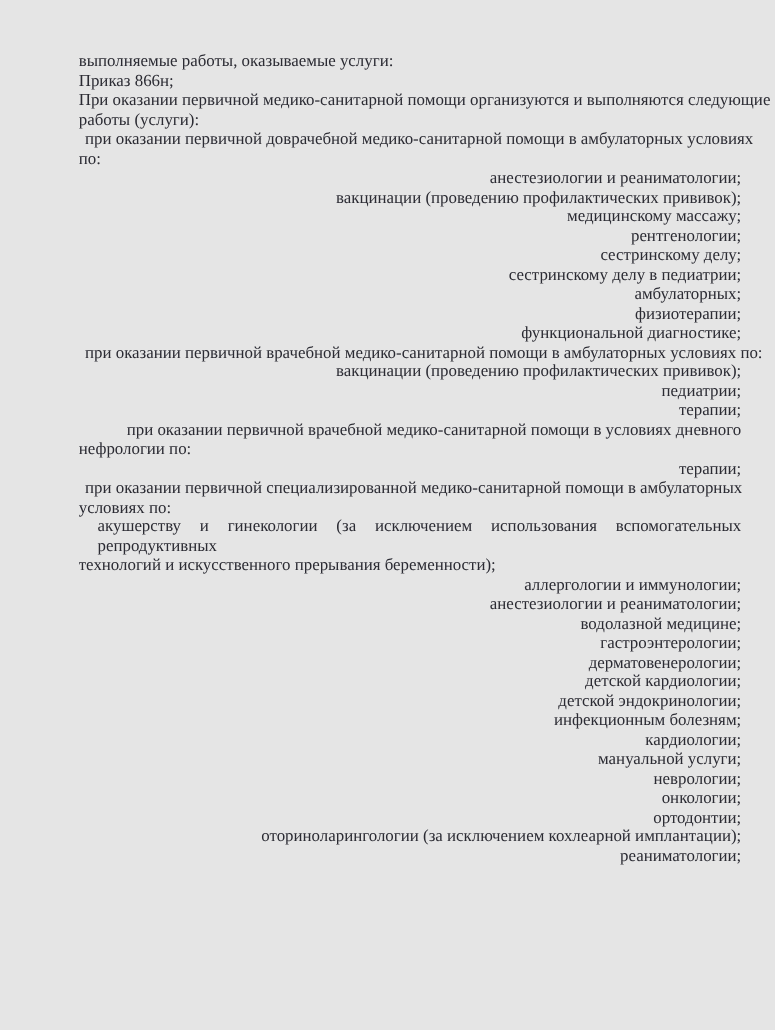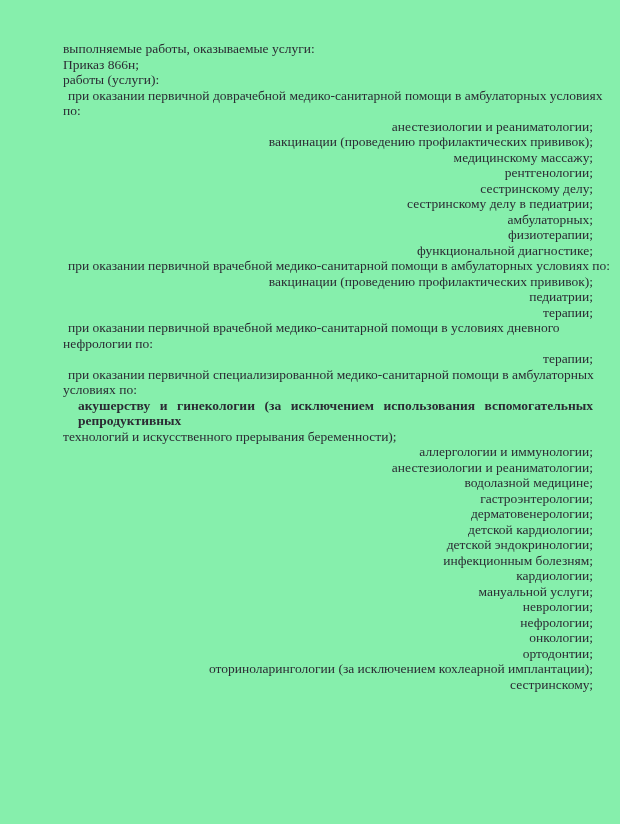--- a/index.html
+++ b/index.html
@@ -4,52 +4,52 @@
 <style>
   html, body {
     margin: 0;
     padding: 0;
     background: #ffffff;
   }
   .page {
     position: relative;
     width: 620px;
     height: 824px;
-    background: #86efac;
+    background: #e5e5e5;
     overflow: hidden;
     font-family: "Liberation Serif", "DejaVu Serif", serif;
     font-size: 13.5px;
     line-height: 15.5px;
     color: #2b2b33;
   }
   .textblock {
     position: absolute;
     left: 63px;
     top: 41px;
     width: 530px;
   }
   .line {
     white-space: pre;
   }
-  .line.i1 { padding-left: 5px; }
+  .line.i1 { padding-left: 5px; text-align: right; }
   .line.i2 { padding-left: 15px; text-align: right; }
   .line.just {
     white-space: normal;
     text-align: justify;
     text-align-last: justify;
-    font-weight: bold;
   }
 </style>
 </head>
 <body>
 
 <div class="page">
   <div class="textblock" id="doc-lines">
       <div class="line">выполняемые работы, оказываемые услуги:</div>
       <div class="line">Приказ 866н;</div>
+      <div class="line">При оказании первичной медико-санитарной помощи организуются и выполняются следующие</div>
       <div class="line">работы (услуги):</div>
       <div class="line i1">при оказании первичной доврачебной медико-санитарной помощи в амбулаторных условиях</div>
       <div class="line">по:</div>
       <div class="line i2">анестезиологии и реаниматологии;</div>
       <div class="line i2">вакцинации (проведению профилактических прививок);</div>
       <div class="line i2">медицинскому массажу;</div>
       <div class="line i2">рентгенологии;</div>
       <div class="line i2">сестринскому делу;</div>
       <div class="line i2">сестринскому делу в педиатрии;</div>
       <div class="line i2">амбулаторных;</div>
@@ -70,19 +70,18 @@
       <div class="line i2">анестезиологии и реаниматологии;</div>
       <div class="line i2">водолазной медицине;</div>
       <div class="line i2">гастроэнтерологии;</div>
       <div class="line i2">дерматовенерологии;</div>
       <div class="line i2">детской кардиологии;</div>
       <div class="line i2">детской эндокринологии;</div>
       <div class="line i2">инфекционным болезням;</div>
       <div class="line i2">кардиологии;</div>
       <div class="line i2">мануальной услуги;</div>
       <div class="line i2">неврологии;</div>
-      <div class="line i2">нефрологии;</div>
       <div class="line i2">онкологии;</div>
       <div class="line i2">ортодонтии;</div>
       <div class="line i2">оториноларингологии (за исключением кохлеарной имплантации);</div>
-      <div class="line i2">сестринскому;</div>
+      <div class="line i2">реаниматологии;</div>
     </div>
 </div>
 
 </body></html>

